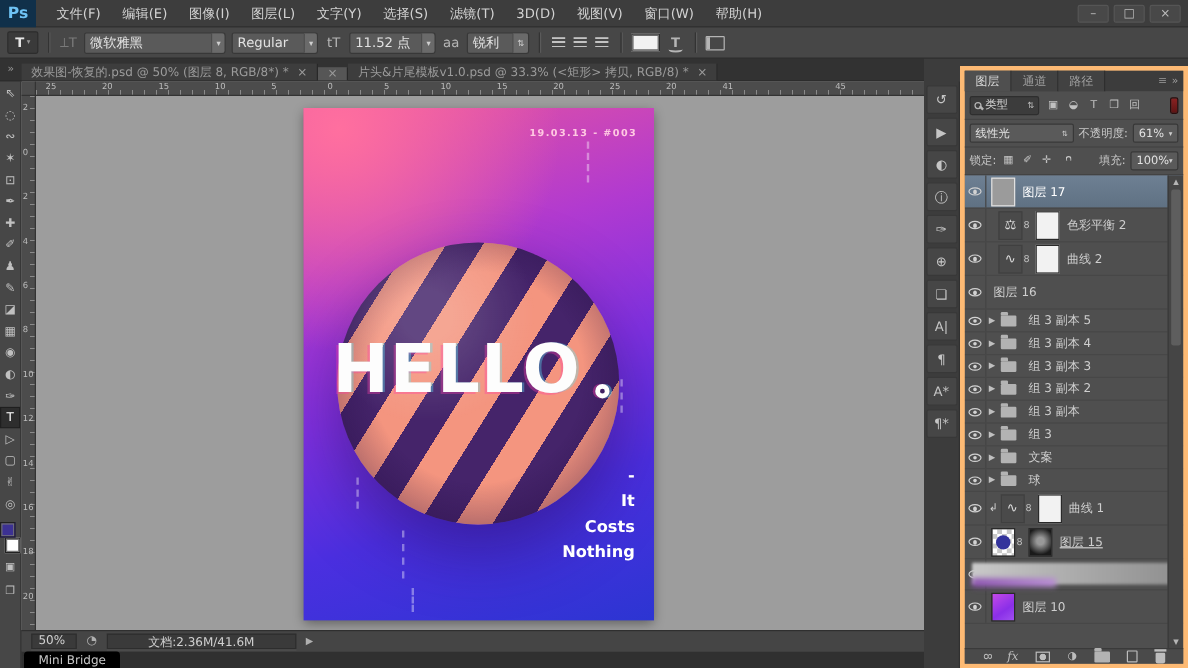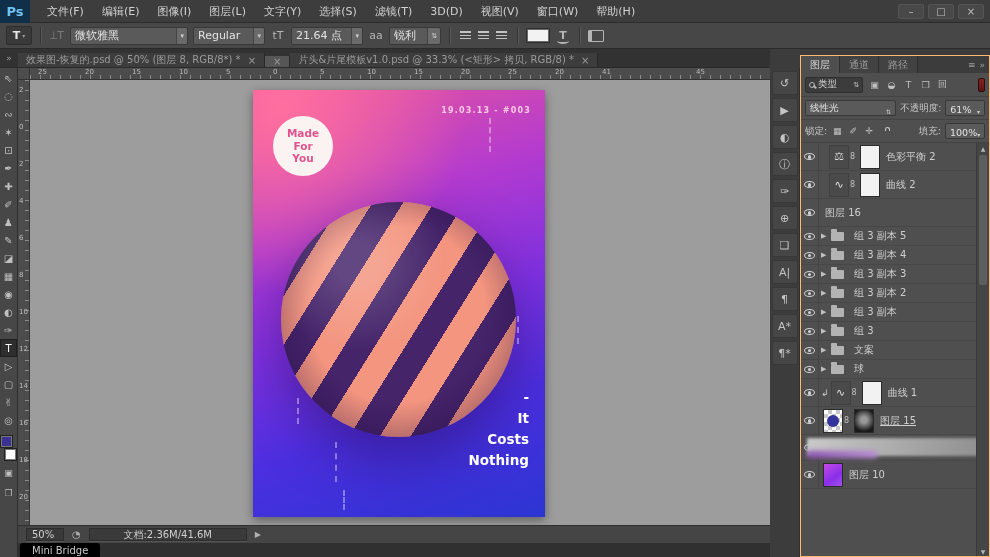--- a/index.html
+++ b/index.html
@@ -115,38 +115,38 @@
 
   
   .right-region{position:absolute;left:770px;top:49px;width:220px;height:508px;background:#3c3c3c;}
   .dock{position:absolute;left:0;top:19px;width:30px;bottom:0;border-right:1px solid #303030;
         display:flex;flex-direction:column;align-items:center;padding-top:3px;gap:3px;}
   .dock-btn{width:26px;height:24px;background:#464646;border:1px solid #383838;border-radius:2px;
             display:flex;align-items:center;justify-content:center;font-size:11px;color:#c5c5c5;}
 
   
   .layers-panel{position:absolute;left:30px;top:6px;width:190px;bottom:0;background:#4f4f4f;
-                border:1px solid #fdba74;display:flex;flex-direction:column;}
+                border:4px solid #fdba74;display:flex;flex-direction:column;}
   .lp-tabs{height:17px;background:#3c3c3c;display:flex;align-items:stretch;font-size:10px;flex:0 0 auto;}
   .lp-tab{padding:0 9px;display:flex;align-items:center;color:#9f9f9f;background:#424242;border-right:1px solid #2e2e2e;}
   .lp-tab.active{background:#4f4f4f;color:#d8d8d8;}
   .lp-tabs-right{margin-left:auto;display:flex;align-items:center;gap:4px;padding-right:4px;color:#9f9f9f;font-size:9px;}
   .lp-row{display:flex;align-items:center;padding:0 4px;gap:4px;flex:0 0 auto;border-bottom:1px solid #434343;}
   .filter-row{height:24px;}
   .search-combo{width:58px;height:16px;background:#3c3c3c;border:1px solid #2e2e2e;border-radius:2px;
                 display:flex;align-items:center;gap:3px;padding:0 3px;font-size:9.5px;color:#d5d5d5;}
   .mag{width:6px;height:6px;border:1.5px solid #b5b5b5;border-radius:50%;position:relative;flex:0 0 auto;}
   .mag::after{content:"";position:absolute;width:4px;height:1.5px;background:#b5b5b5;right:-3px;bottom:-1px;transform:rotate(45deg);}
   .stepper{margin-left:auto;font-size:7px;color:#bdbdbd;}
   .f-icons{display:flex;gap:2px;}
   .f-icon{width:15px;height:15px;display:flex;align-items:center;justify-content:center;font-size:9px;color:#c0c0c0;}
   .red-toggle{margin-left:auto;width:7px;height:14px;background:linear-gradient(#8a2222,#5d1414);border:1px solid #2a0d0d;border-radius:2px;}
   .blend-row{height:23px;}
   .lp-combo{height:16px;background:#5a5a5a;border:1px solid #383838;border-radius:2px;display:flex;
-            align-items:flex-end;padding:0 4px;font-size:9.5px;color:#e2e2e2;}
+            align-items:center;padding:0 4px;font-size:9.5px;color:#e2e2e2;}
   .blend-combo{width:92px;}
   .lp-label{font-size:9.5px;color:#c8c8c8;white-space:nowrap;}
   .val-combo{width:40px;}
   .val-combo .dd,.blend-combo .dd{margin-left:auto;font-size:6px;color:#cfcfcf;}
   .lock-row{height:23px;}
   .lock-icons{display:flex;gap:4px;align-items:center;}
   .li{font-size:9px;color:#c0c0c0;width:12px;text-align:center;}
   .lock-shape{width:7px;height:6px;background:#c8c8c8;border-radius:1px;position:relative;margin-top:4px;}
   .lock-shape::before{content:"";position:absolute;width:3px;height:3px;border:1.5px solid #c8c8c8;border-bottom:none;
                       border-radius:3px 3px 0 0;top:-4px;left:0;}
@@ -241,21 +241,21 @@
     <div class="combo w-font">
       <span>微软雅黑</span>
       <span class="dd">▾</span>
     </div>
     <div class="combo w-style">
       <span>Regular</span>
       <span class="dd">▾</span>
     </div>
     <span class="ob-icon">tT</span>
     <div class="combo w-size">
-      <span>21.64 点</span>
+      <span>11.52 点</span>
       <span class="dd">▾</span>
     </div>
     <span class="ob-icon">aa</span>
     <div class="combo w-aa">
       <span>锐利</span>
       <span class="dd">⇅</span>
     </div>
     <div class="ob-sep"></div>
     <div class="align-group">
       <span class="align-icon">
@@ -351,27 +351,26 @@
         <span class="rnum-l" style="top: 191px;">8</span>
         <span class="rnum-l" style="top: 228px;">10</span>
         <span class="rnum-l" style="top: 265px;">12</span>
         <span class="rnum-l" style="top: 302px;">14</span>
         <span class="rnum-l" style="top: 339px;">16</span>
         <span class="rnum-l" style="top: 376px;">18</span>
         <span class="rnum-l" style="top: 413px;">20</span>
       </div>
     <div class="pasteboard">
       <div class="poster" style="background: radial-gradient(circle at 10% 4%, rgb(255, 111, 159) 0%, rgba(255, 111, 159, 0) 38%), linear-gradient(163deg, rgb(232, 85, 157) 0%, rgb(177, 58, 208) 30%, rgb(128, 49, 224) 52%, rgb(75, 47, 224) 74%, rgb(44, 53, 210) 100%);">
-        <div class="badge">
-          <span>Made</span>
-          <span>For</span>
-          <span>You</span>
-        </div>
         <div class="pdate">19.03.13 - #003</div>
         <div class="sphere" style="background: repeating-linear-gradient(122deg, rgb(244, 149, 127) 0px, rgb(244, 149, 127) 26px, rgb(69, 36, 106) 26px, rgb(69, 36, 106) 52px);"></div>
+        <div class="hello">
+          <span>HELLO</span>
+          <span class="ring"></span>
+        </div>
         <div class="tagline">
           <div>-</div>
           <div>It</div>
           <div>Costs</div>
           <div>Nothing</div>
         </div>
         <span class="dash" style="left:236px;top:28px;height:34px;"></span>
         <span class="dash" style="left:264px;top:226px;height:28px;"></span>
         <span class="dash" style="left:44px;top:308px;height:26px;"></span>
         <span class="dash" style="left:82px;top:352px;height:40px;"></span>
@@ -456,20 +455,27 @@
         </span>
         <span class="lp-label" style="margin-left:auto;">填充:</span>
         <div class="lp-combo val-combo">
           <span>100%</span>
           <span class="dd">▾</span>
         </div>
       </div>
 
       <div class="layer-list">
         <div>
+            <div class="lrow sel">
+              <span class="eyec">
+                <span class="eye"></span>
+              </span>
+              <span class="thumb gray"></span>
+              <span class="lname">图层 17</span>
+            </div>
             <div class="lrow">
               <span class="eyec">
                 <span class="eye"></span>
               </span>
               <span class="adj-icon">⚖</span>
               <span class="link8">8</span>
               <span class="thumb mask-white"></span>
               <span class="lname">色彩平衡 2</span>
             </div>
             <div class="lrow">
@@ -584,17 +590,36 @@
               <span class="lname">图层 10</span>
             </div>
           </div>
         <div class="vscroll">
           <div class="vs-arrow">▲</div>
           <div class="vs-thumb"></div>
           <div class="vs-arrow down">▼</div>
         </div>
       </div>
 
+      <div class="lp-bottom">
+        <span class="bb">
+            <span class="chain">8</span>
+          </span>
+        <span class="bb fxtxt">fx</span>
+        <span class="bb">
+            <span class="maskic"></span>
+          </span>
+        <span class="bb">◑</span>
+        <span class="bb">
+            <span class="folder" style="margin:0;"></span>
+          </span>
+        <span class="bb">
+            <span class="newlayer"></span>
+          </span>
+        <span class="bb">
+            <span class="trash"></span>
+          </span>
+      </div>
     </div>
   </div>
 
 
 </div>
 
 </body></html>

